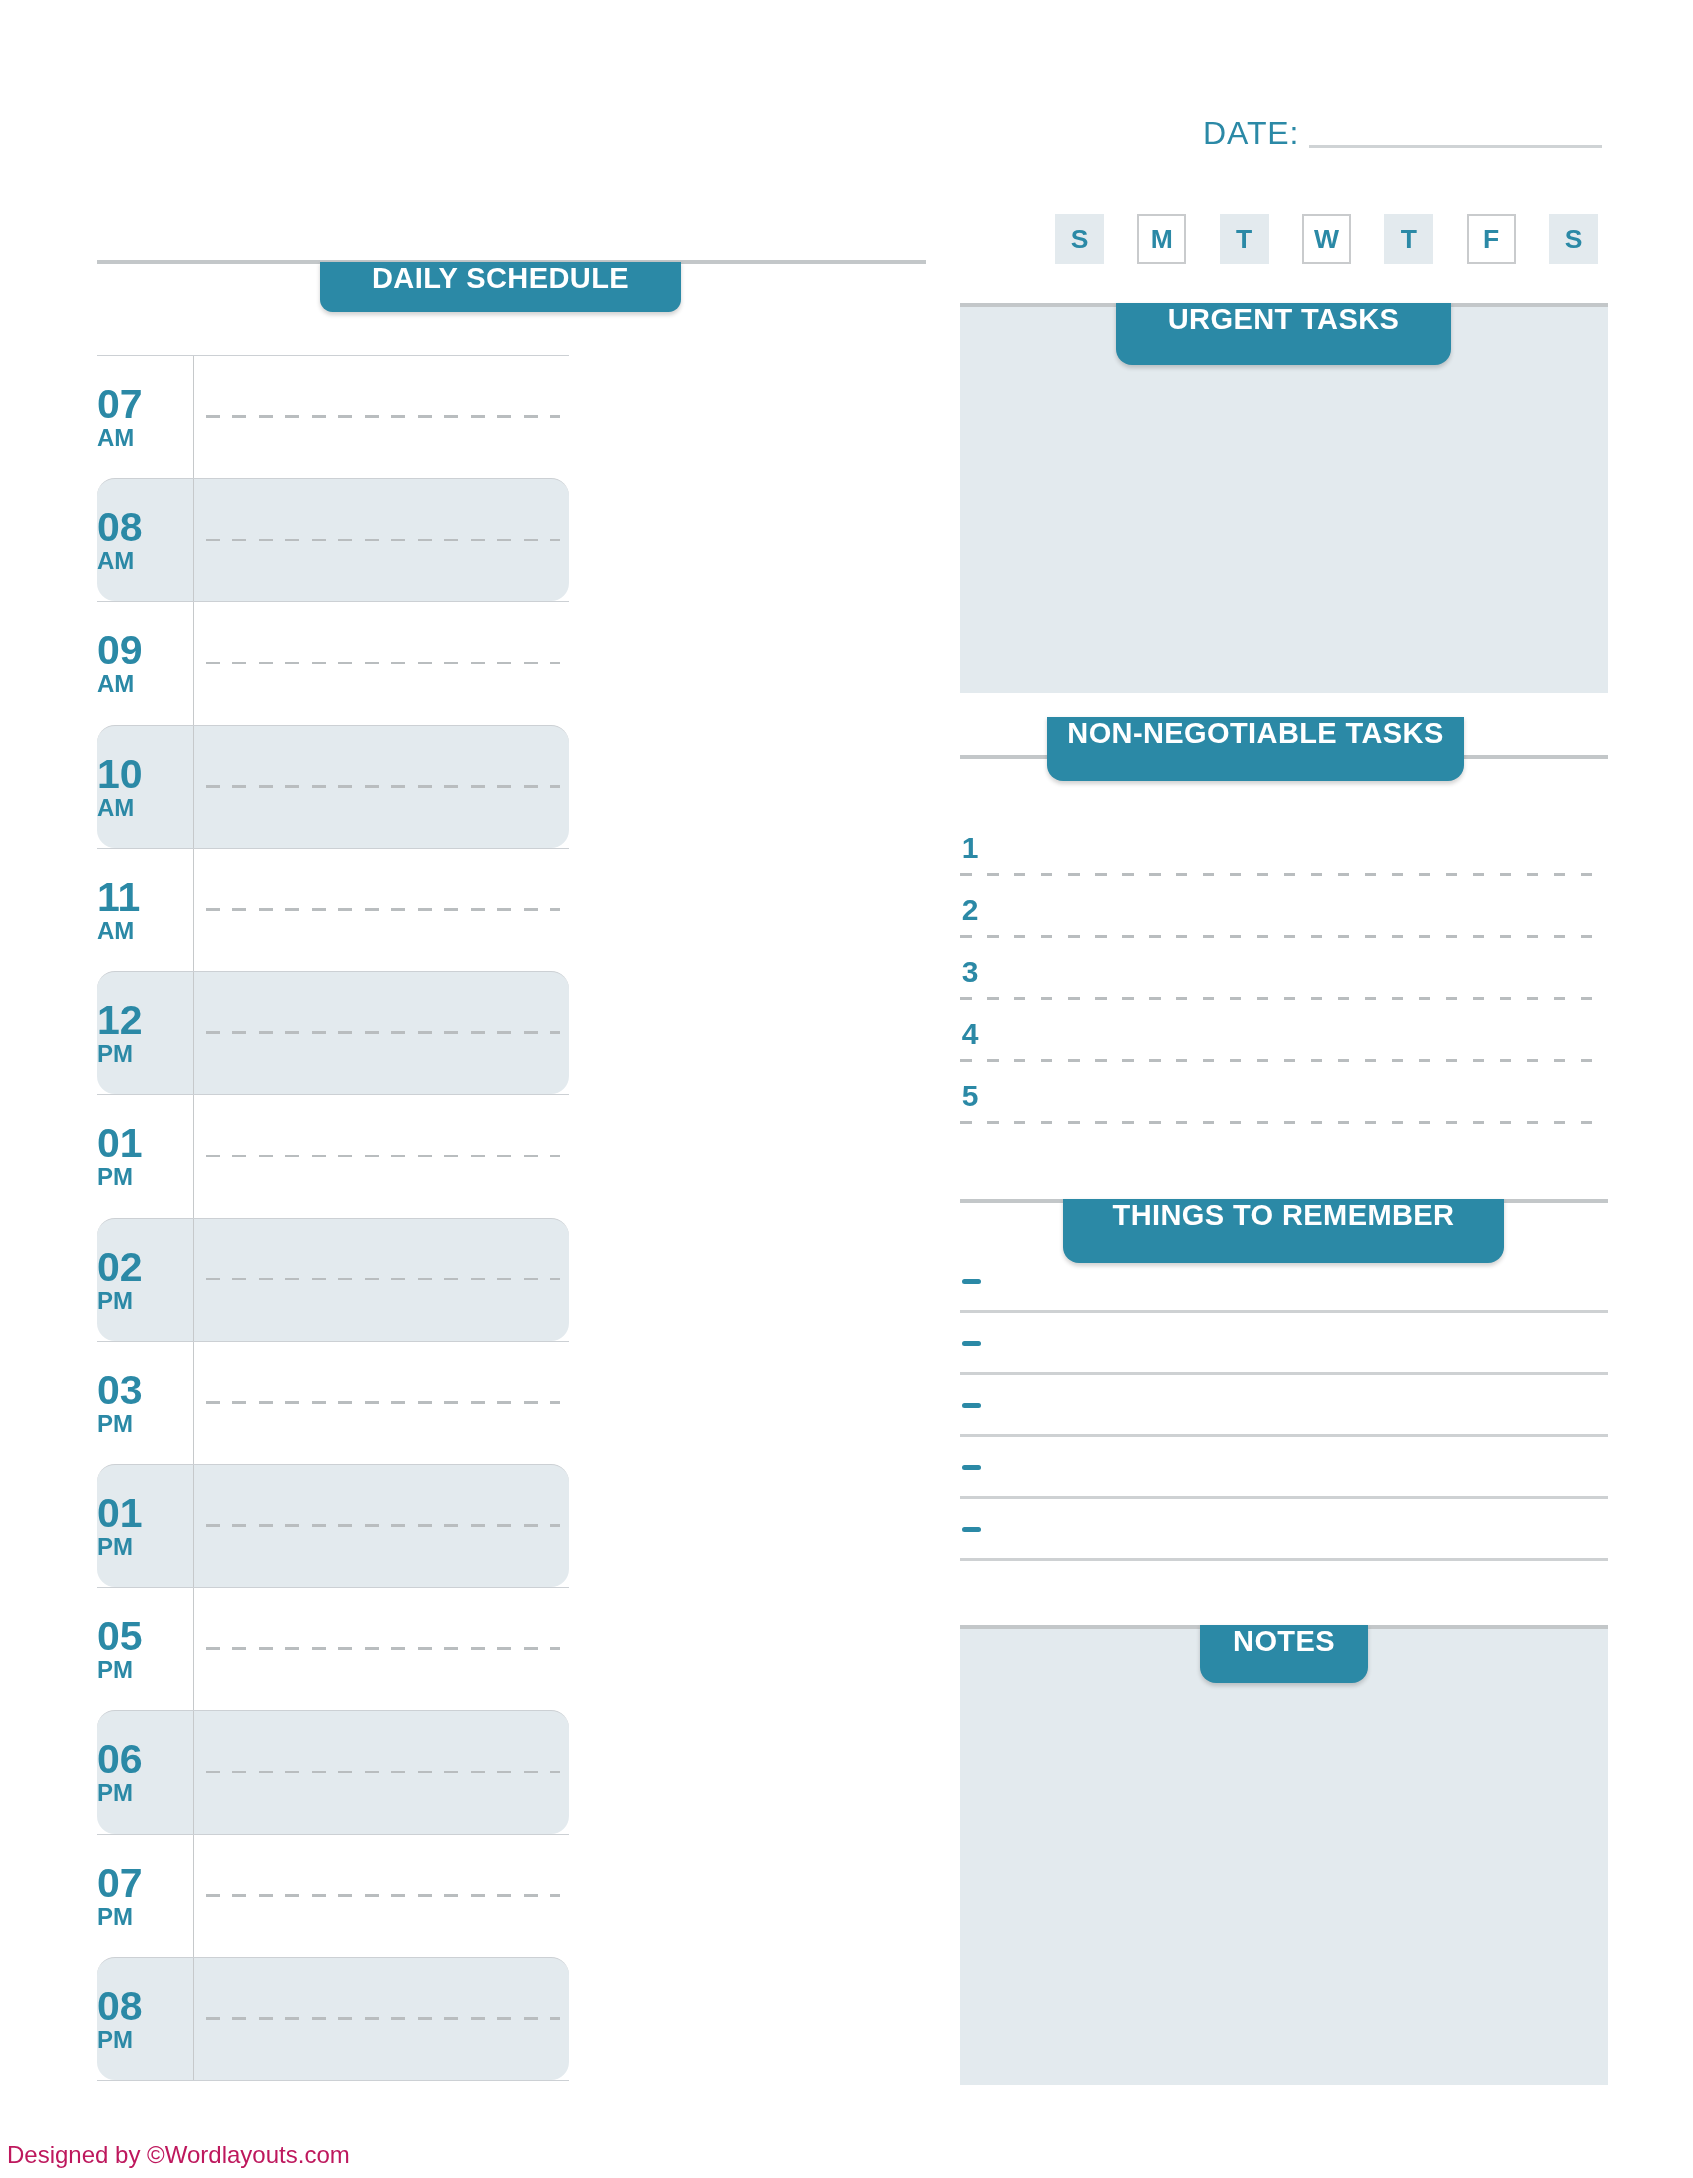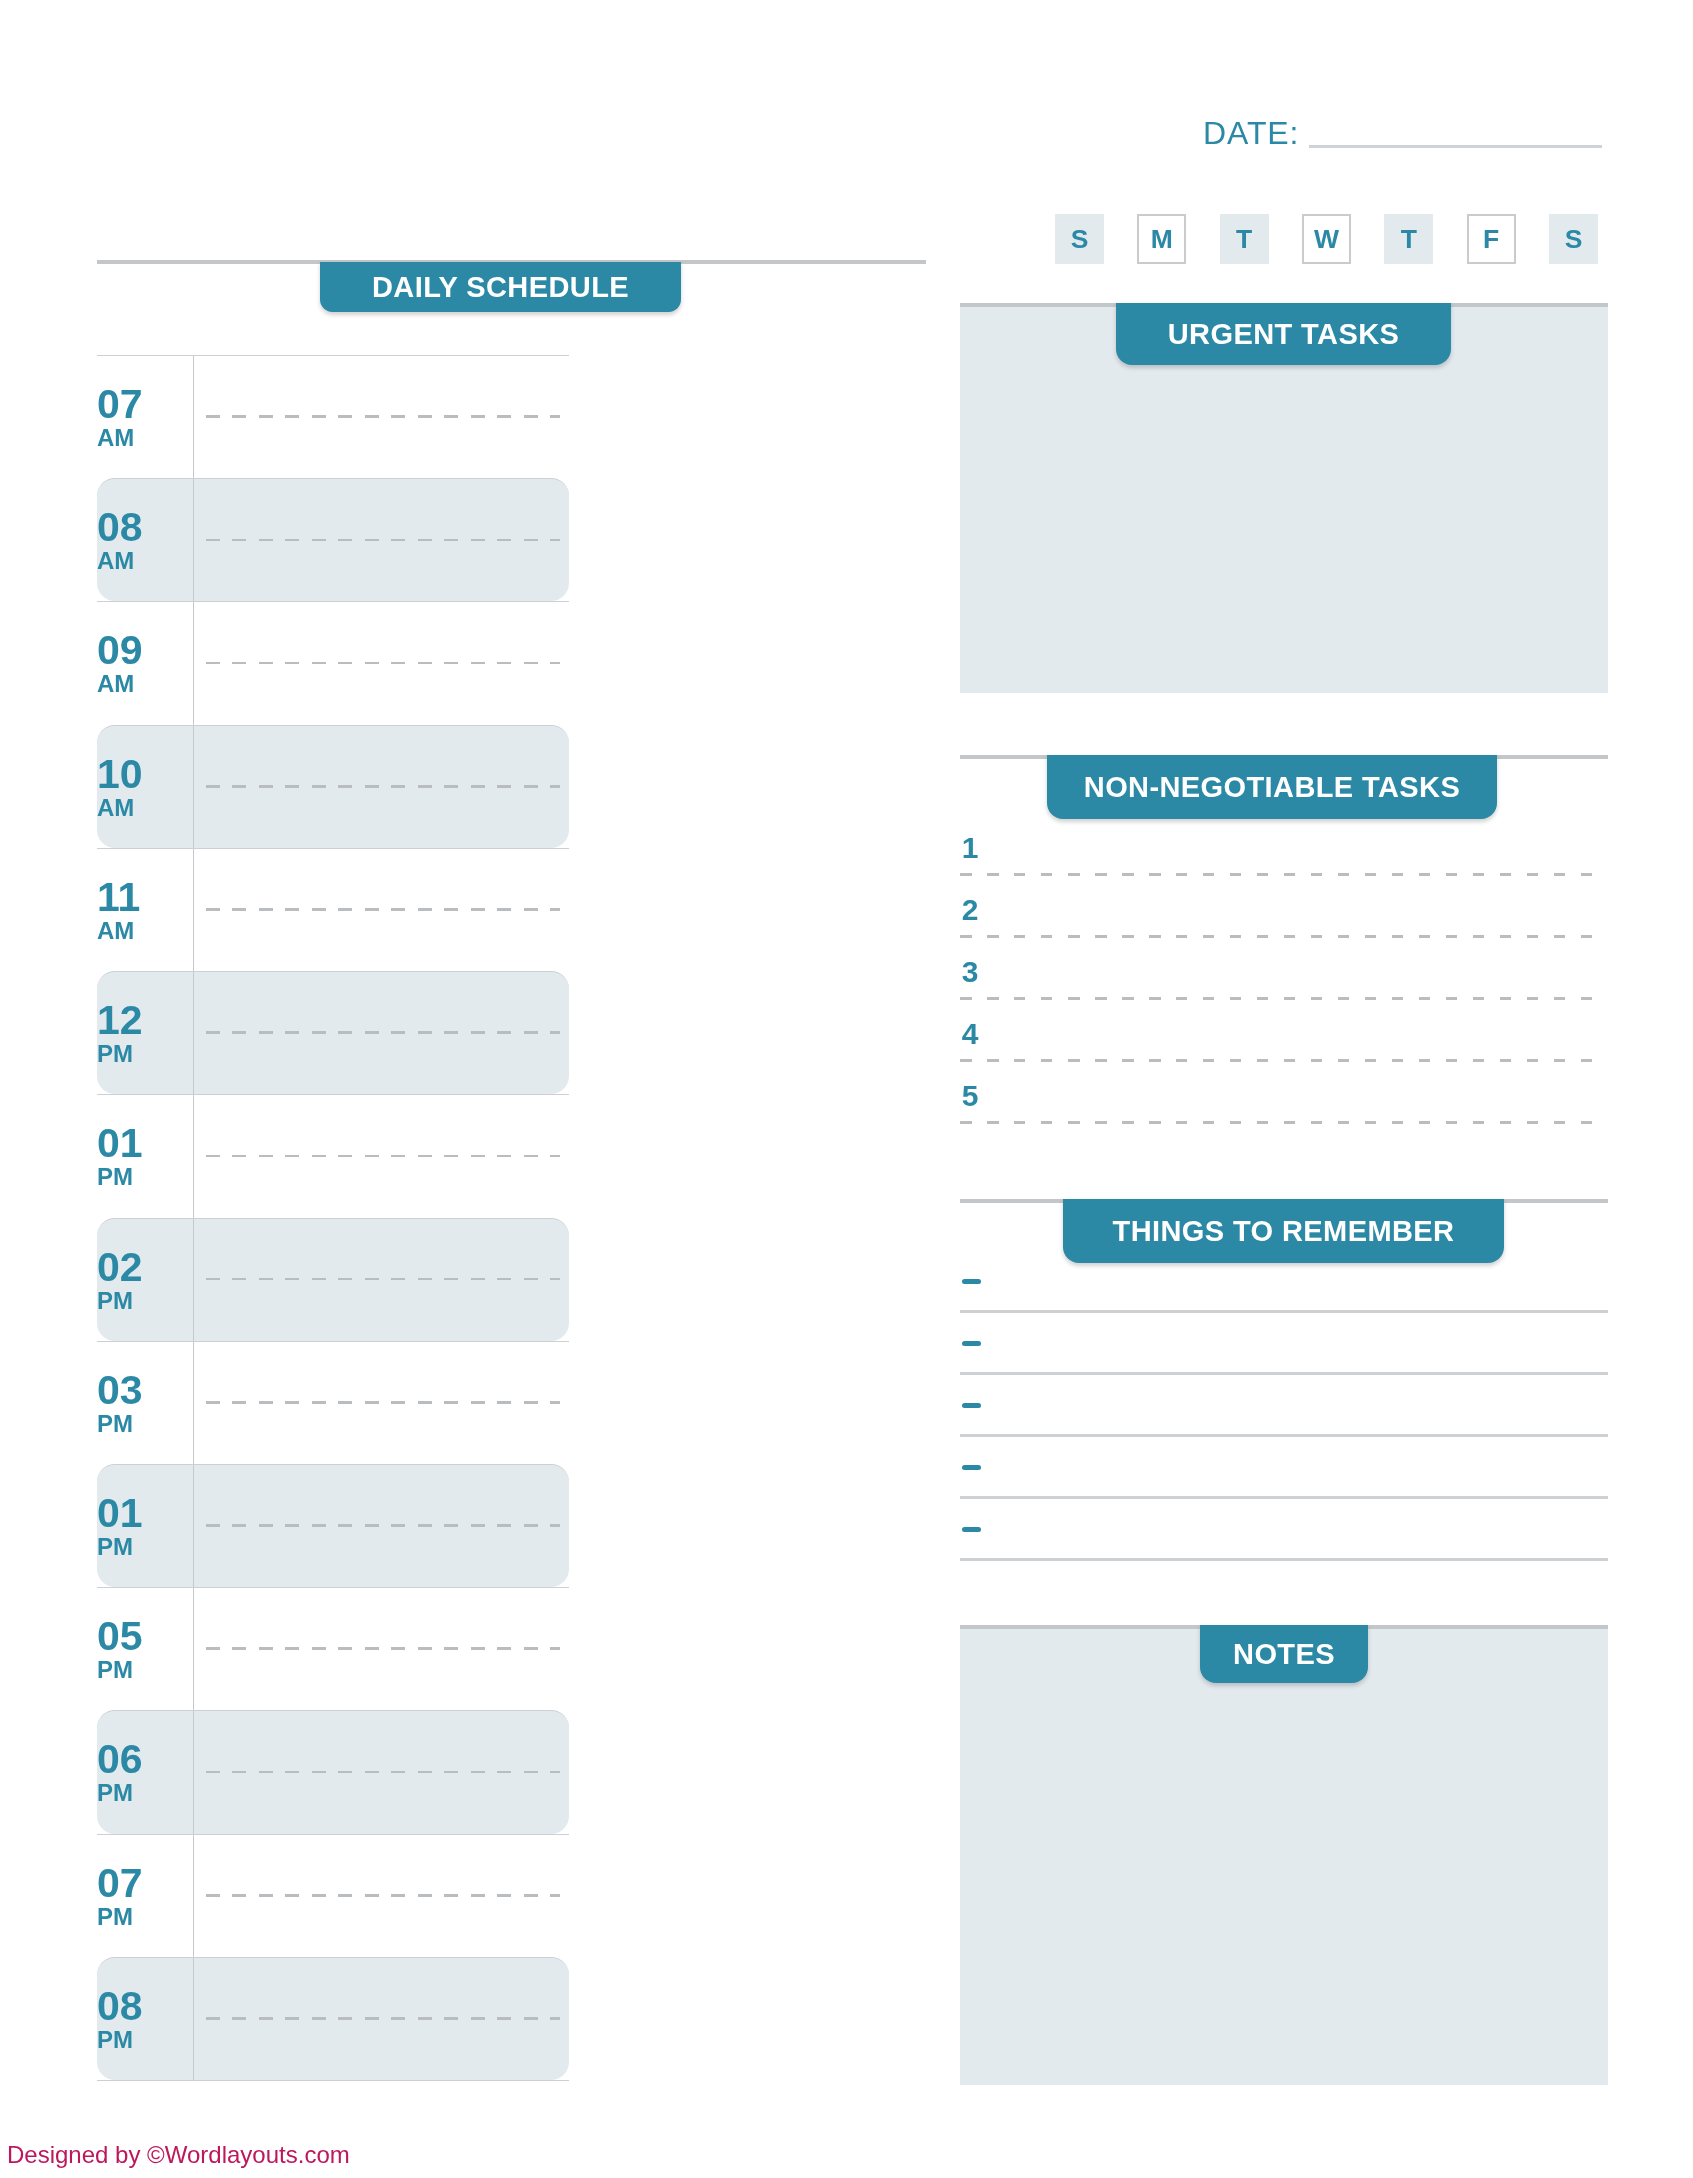--- a/index.html
+++ b/index.html
@@ -27,21 +27,21 @@
     width:49px; height:50px; display:flex; align-items:center; justify-content:center;
     font-size:26.5px; font-weight:bold; color:var(--teal);
   }
   .day-box[data-variant="filled"]   { background:var(--panel); }
   .day-box[data-variant="outlined"] { background:#ffffff; border:2.6px solid #c9cbcd; }
 
   
   .thickline { height:3.5px; background:#c3c7c9; }
   .badge {
     background:var(--teal); color:#ffffff; font-weight:bold; font-size:29px;
-    letter-spacing:0.4px; display:flex; align-items:center; justify-content:center;
+    letter-spacing:0.4px; display:flex; align-items:flex-start; justify-content:center;
     border-radius:0 0 16px 16px; box-shadow:0 2.6px 4.4px rgba(0,0,0,0.18); z-index:2;
     white-space:nowrap;
   }
   .schedule-topline { left:97px; top:260px; width:829px; }
   .schedule-badge   { left:320px; top:262px; width:361px; height:50px; border-radius:0 0 12.4px 12.4px; }
 
   
   .schedule { left:97px; top:355px; width:472px; height:1726px;
     display:flex; flex-direction:column; border-bottom:1.8px solid #ccd0d4; }
   .schedule-row { flex:1; display:flex; border-top:1.8px solid #ccd0d4; }
@@ -57,21 +57,21 @@
     position:absolute; left:12.4px; right:8.8px; top:calc(50% - 1.8px); height:2.6px;
     background:repeating-linear-gradient(to right,#b9bdbf 0 14px,transparent 14px 26.5px);
   }
 
   
   .urgent-line   { left:960px; top:303px;  width:648px; }
   .urgent-box    { left:960px; top:307px;  width:648px; height:386px; background:var(--panel); }
   .urgent-badge  { left:1116px; top:303px;  width:335px; height:62px; }
 
   .nonneg-line   { left:960px; top:755px;  width:648px; }
-  .nonneg-badge  { left:1047px; top:755px;  width:450px; height:64px; }
+  .nonneg-badge  { left:1047px; top:717px;  width:417px; height:64px; }
   .nonneg-list   { left:960px; top:814px;  width:648px; }
   .nonneg-item   { position:relative; height:62px; }
   .nonneg-number { position:absolute; left:1.8px; bottom:13.2px; font-size:30px; font-weight:bold; color:var(--teal); line-height:1; }
   .nonneg-dashline {
     position:absolute; left:0; right:0; bottom:0; height:2.6px;
     background:repeating-linear-gradient(to right,#b9bdbf 0 11.5px,transparent 11.5px 27px);
   }
 
   .remember-line  { left:960px; top:1199px; width:648px; }
   .remember-badge { left:1063px; top:1199px; width:441px; height:64px; }

